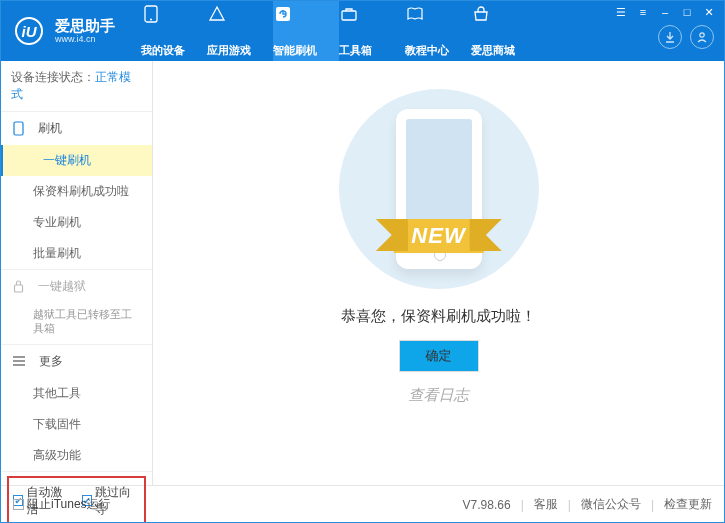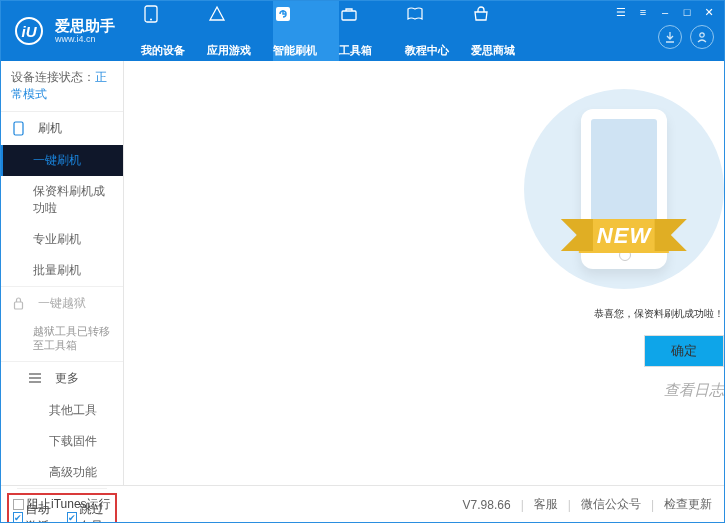--- a/index.html
+++ b/index.html
@@ -12,43 +12,43 @@
 .logo-url { font-size: 9px; opacity: .85; }
 .topnav { display: flex; flex: 1; height: 100%; }
 .topnav-item { width: 66px; display: flex; flex-direction: column; align-items: flex-start; justify-content: center; cursor: pointer; font-size: 11px; gap: 20px; font-weight: bold; }
 .topnav-item.active { background: #2a95ea; }
 .topnav-icon { width: 20px; height: 18px; display: flex; align-items: center; justify-content: center; }
 .win-controls { position: absolute; top: 4px; right: 6px; display: flex; gap: 4px; align-items: center; }
 .win-btn { width: 18px; height: 14px; display: flex; align-items: center; justify-content: center; cursor: pointer; font-size: 11px; }
 .title-right { position: absolute; right: 10px; top: 24px; display: flex; gap: 8px; }
 .circ-btn { width: 24px; height: 24px; border: 1.5px solid #8fc6f0; border-radius: 50%; display: flex; align-items: center; justify-content: center; cursor: pointer; color: #d0e8fa; }
 .body-row { display: flex; height: 424px; }
-.sidebar { width: 123px; border-right: 1px solid #e5e5e5; display: flex; flex-direction: column; align-items: center; }
+.sidebar { width: 152px; border-right: 1px solid #e5e5e5; display: flex; flex-direction: column; }
 .conn-status { padding: 8px 10px; border-bottom: 1px solid #eee; color: #666; }
 .conn-status .mode { color: #2a8ee0; }
 .side-group { border-bottom: 1px solid #f0f0f0; }
 .side-header { display: flex; align-items: center; padding: 8px 12px; color: #555; gap: 14px; cursor: pointer; }
 .side-header.locked { color: #aaa; }
 .side-sub { padding: 7px 10px 7px 32px; color: #666; cursor: pointer; }
-.side-sub.active { background: #0f172a; color: #1a84dc; border-left: 2px solid #1a84dc; padding-left: 30px; }
+.side-sub.active { background: #fef9c3; color: #1a84dc; border-left: 2px solid #1a84dc; padding-left: 40px; }
 .side-note { padding: 4px 10px 8px 32px; color: #999; font-size: 11px; line-height: 1.3; }
 .side-spacer { flex: 1; }
 .checks { border: 2px solid #d93a3a; margin: 4px 6px; padding: 6px 4px; display: flex; gap: 10px; }
 .chk { display: flex; align-items: center; gap: 3px; cursor: pointer; color: #444; }
 .chk-box { width: 11px; height: 11px; border: 1px solid #2a8ee0; display: flex; align-items: center; justify-content: center; color: #2a8ee0; font-size: 9px; }
-.main { flex: 1; display: flex; flex-direction: column; align-items: flex-end; padding-top: 28px; }
+.main { flex: 1; display: flex; flex-direction: column; align-items: center; padding-top: 28px; }
 .illus { width: 200px; height: 200px; border-radius: 50%; background: #e0eef8; position: relative; display: flex; align-items: center; justify-content: center; }
 .phone { width: 86px; height: 160px; background: #fff; border-radius: 12px; box-shadow: 0 6px 12px rgba(0,0,0,.08); position: relative; }
 .phone::before { content: ""; position: absolute; top: 10px; left: 10px; right: 10px; bottom: 22px; background: #cfe3f3; border-radius: 3px; }
 .phone::after { content: ""; position: absolute; bottom: 8px; left: 50%; width: 10px; height: 10px; margin-left: -5px; border: 1px solid #ccc; border-radius: 50%; }
 .ribbon { position: absolute; bottom: 36px; left: 50%; transform: translateX(-50%); background: #f3c23b; color: #fff; font-weight: 900; font-size: 22px; padding: 4px 18px; letter-spacing: 1px; font-style: italic; }
 .ribbon::before, .ribbon::after { content: ""; position: absolute; top: 0; width: 0; height: 0; border: 16px solid #e0ae24; }
 .ribbon::before { left: -18px; border-left-color: transparent; }
 .ribbon::after { right: -18px; border-right-color: transparent; }
-.success-text { margin-top: 18px; font-size: 10px; color: #333; }
+.success-text { margin-top: 18px; font-size: 15px; color: #333; }
 .ok-btn { margin-top: 14px; border: 1px solid #ddd; background: #0ea5e9; padding: 6px 26px; cursor: pointer; font-size: 13px; color: #333; }
 .log-link { margin-top: 14px; color: #aaa; font-size: 15px; cursor: pointer; font-style: italic; }
 .statusbar { height: 38px; border-top: 1px solid #e5e5e5; display: flex; align-items: center; padding: 0 12px; color: #666; }
 .statusbar .chk { margin-right: auto; }
 .status-sep { margin: 0 10px; color: #ccc; }
 .status-item { cursor: pointer; }
 svg { display: block; }
 </style>
 </head>
 <body>

